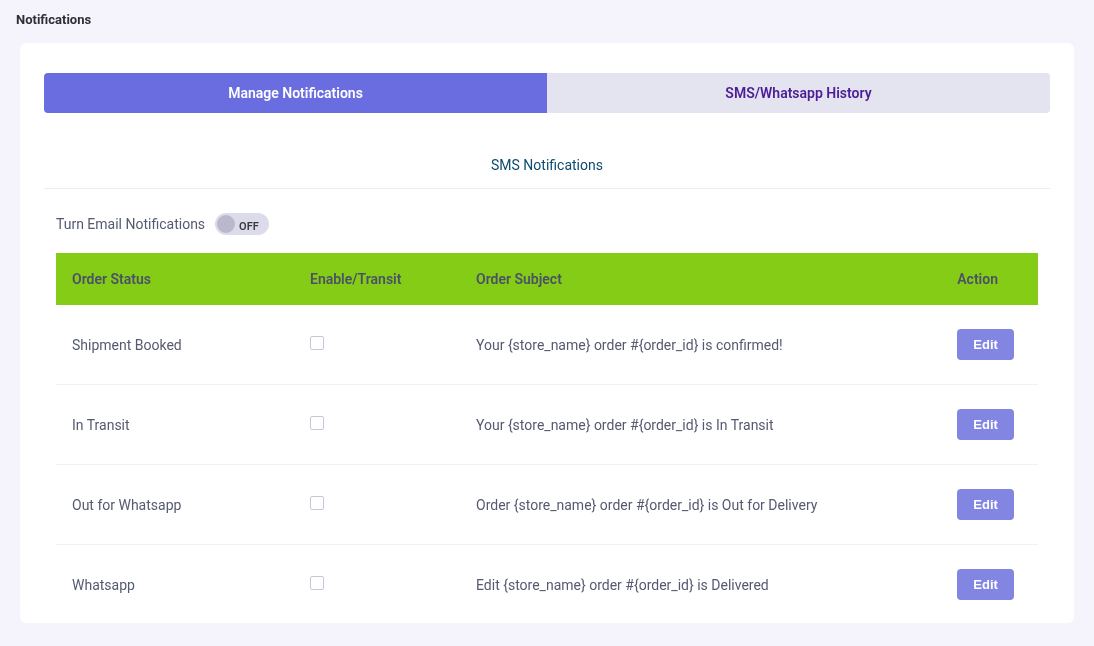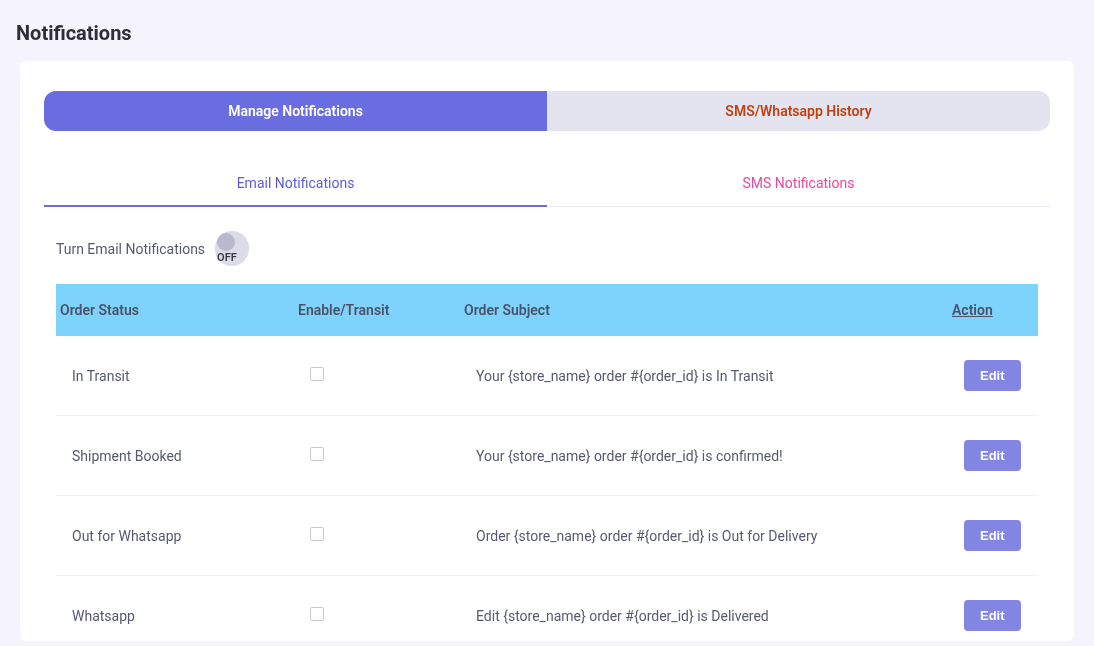--- a/index.html
+++ b/index.html
@@ -5,126 +5,125 @@
     * { box-sizing: border-box; margin: 0; padding: 0; }
     body {
       font-family: -apple-system, BlinkMacSystemFont, "Segoe UI", Roboto, sans-serif;
       background: #f5f3fb;
       color: #4a5168;
       width: 1094px;
       height: 646px;
       overflow: hidden;
     }
     .page-title {
-      font-size: 20px;
+      font-size: 13px;
       font-weight: 700;
       color: #2e2e3a;
-      padding: 21px 0 16px 16px;
+      padding: 12px 0 16px 16px;
     }
     .card {
       background: #fff;
       margin: 0 20px;
       border-radius: 6px;
       padding: 30px 24px 0 24px;
       height: 580px;
       overflow: hidden;
     }
     .main-tabs {
       display: flex;
-      border-radius: 12px;
+      border-radius: 4px;
       overflow: hidden;
     }
     .main-tab {
       flex: 1;
       text-align: center;
       padding: 12px 0;
       font-size: 14px;
       font-weight: 600;
       cursor: pointer;
       background: #e4e3f0;
-      color: #c2410c;
+      color: #4c1d95;
     }
     .main-tab.active {
       background: #6a6ddf;
       color: #fff;
     }
     .sub-tabs {
       display: flex;
       margin-top: 30px;
       border-bottom: 1px solid #eceaf2;
     }
     .sub-tab {
       flex: 1;
       text-align: center;
       padding: 14px 0;
       font-size: 14px;
-      color: #ec4899;
+      color: #0c4a6e;
       cursor: pointer;
       border-bottom: 2px solid transparent;
       margin-bottom: -1px;
     }
     .sub-tab.active {
       color: #5a5ed0;
       border-bottom: 2px solid #6a6ddf;
     }
     .toggle-row {
       display: flex;
       align-items: center;
       padding: 24px 12px 18px 12px;
       font-size: 14px;
       color: #555a70;
     }
     .toggle {
       margin-left: 10px;
       display: inline-flex;
-      align-items: flex-start;
+      align-items: flex-end;
       background: #dcdbe9;
       border-radius: 20px;
       padding: 2px 10px 2px 2px;
       cursor: pointer;
-      flex-direction: column;
     }
     .toggle .knob {
       width: 18px;
       height: 18px;
       border-radius: 50%;
       background: #b9b8cc;
       margin-right: 4px;
     }
     .toggle .state {
       font-size: 11px;
       font-weight: 600;
       color: #3a3a44;
     }
     table {
       width: 100%;
       border-collapse: collapse;
       margin: 0 12px;
       width: calc(100% - 24px);
     }
     thead th {
-      background: #7dd3fc;
+      background: #84cc16;
       font-size: 14px;
       font-weight: 600;
       color: #4a5168;
       text-align: left;
-      padding: 18px 4px;
+      padding: 18px 16px;
     }
     thead th:last-child { text-align: left; padding-right: 40px; }
     tbody td {
       padding: 24px 16px;
       font-size: 14px;
       color: #555a70;
       border-bottom: 1px solid #f0eff6;
       vertical-align: middle;
     }
     .col-status { width: 238px; }
     .col-enable { width: 166px; }
     .col-subject { }
-    .col-action { width: 90px; text-align: left; text-decoration: underline; }
+    .col-action { width: 90px; text-align: left; }
     .checkbox {
       width: 14px; height: 14px;
       border: 1px solid #c8c7d8;
       border-radius: 2px;
       display: inline-block;
       cursor: pointer;
       background: #fff;
     }
     .edit-btn {
       background: #8385e2;
@@ -143,21 +142,20 @@
 <div class="page-title">Notifications</div>
 
 <div class="card">
 
   <div class="main-tabs">
     <div class="main-tab active">Manage Notifications</div>
     <div class="main-tab">SMS/Whatsapp History</div>
   </div>
 
   <div class="sub-tabs">
-    <div class="sub-tab active">Email Notifications</div>
     <div class="sub-tab">SMS Notifications</div>
   </div>
 
   <div class="toggle-row">
     <span>Turn Email Notifications</span>
     <span class="toggle">
       <span class="knob"></span>
       <span class="state">OFF</span>
     </span>
   </div>
@@ -166,29 +164,29 @@
     <thead>
       <tr>
         <th class="col-status">Order Status</th>
         <th class="col-enable">Enable/Transit</th>
         <th class="col-subject">Order Subject</th>
         <th class="col-action">Action</th>
       </tr>
     </thead>
     <tbody id="rows">
         <tr>
+          <td class="col-status">Shipment Booked</td>
+          <td class="col-enable"><span class="checkbox"></span></td>
+          <td class="col-subject">Your {store_name} order #{order_id} is confirmed!</td>
+          <td class="col-action"><button class="edit-btn">Edit</button></td>
+        </tr>
+        <tr>
           <td class="col-status">In Transit</td>
           <td class="col-enable"><span class="checkbox"></span></td>
           <td class="col-subject">Your {store_name} order #{order_id} is In Transit</td>
-          <td class="col-action"><button class="edit-btn">Edit</button></td>
-        </tr>
-        <tr>
-          <td class="col-status">Shipment Booked</td>
-          <td class="col-enable"><span class="checkbox"></span></td>
-          <td class="col-subject">Your {store_name} order #{order_id} is confirmed!</td>
           <td class="col-action"><button class="edit-btn">Edit</button></td>
         </tr>
         <tr>
           <td class="col-status">Out for Whatsapp</td>
           <td class="col-enable"><span class="checkbox"></span></td>
           <td class="col-subject">Order {store_name} order #{order_id} is Out for Delivery</td>
           <td class="col-action"><button class="edit-btn">Edit</button></td>
         </tr>
         <tr>
           <td class="col-status">Whatsapp</td>

